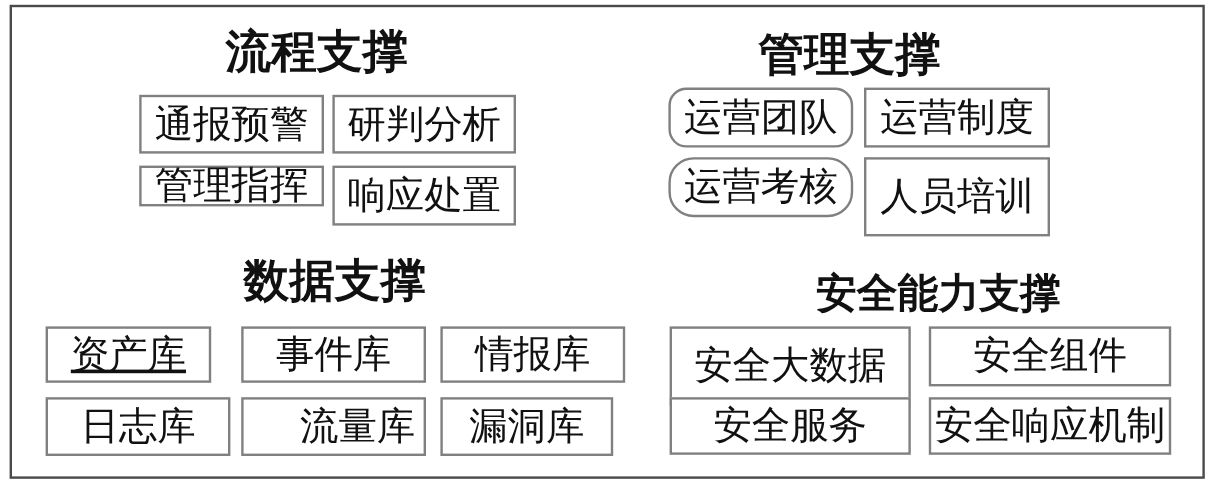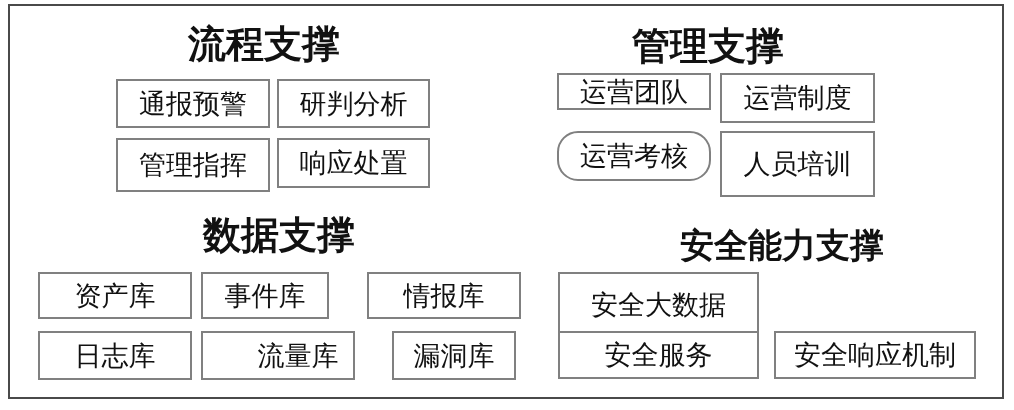--- a/index.html
+++ b/index.html
@@ -41,48 +41,49 @@
     height: 38px;
   }
   .dbox {
     position: absolute;
     box-sizing: border-box;
     border: 2px solid #808080;
     background: #ffffff;
     display: flex;
     align-items: center;
     justify-content: center;
-    font-size: 27px;
+    font-size: 32px;
     color: #111111;
     white-space: nowrap;
   }
 </style>
 </head>
 <body>
 
 <div class="canvas">
   <div class="frame"></div>
 
   <div class="section-title" style="left:166px; top:27px; width:196px;">流程支撑</div>
   <div class="dbox" style="left:116px; top:79px; width:154px; height:49px;">通报预警</div>
   <div class="dbox" style="left:277px; top:79px; width:153px; height:49px;">研判分析</div>
-  <div class="dbox" style="left:116px; top:138px; width:154px; height:54px;">管理指挥</div>
+  <div class="dbox" style="left:116px; top:138px; width:154px; height:34px;">管理指挥</div>
   <div class="dbox" style="left:277px; top:138px; width:153px; height:50px;">响应处置</div>
 
   <div class="section-title" style="left:610px; top:29px; width:196px;">管理支撑</div>
-  <div class="dbox" style="left:557px; top:73px; width:154px; height:37px;">运营团队</div>
+  <div class="dbox" style="left:557px; top:73px; width:154px; height:50px;border-radius:15px;">运营团队</div>
   <div class="dbox" style="left:720px; top:73px; width:155px; height:50px;">运营制度</div>
   <div class="dbox" style="left:557px; top:131px; width:154px; height:50px;border-radius:21px;">运营考核</div>
   <div class="dbox" style="left:720px; top:131px; width:155px; height:66px;">人员培训</div>
 
   <div class="section-title" style="left:181px; top:218px; width:196px;">数据支撑</div>
-  <div class="dbox" style="left:38px; top:272px; width:154px; height:47px;">资产库</div>
-  <div class="dbox" style="left:201px; top:272px; width:128px; height:47px;">事件库</div>
+  <div class="dbox" style="left:38px; top:272px; width:138px; height:47px;text-decoration:underline;">资产库</div>
+  <div class="dbox" style="left:201px; top:272px; width:154px; height:47px;">事件库</div>
   <div class="dbox" style="left:367px; top:272px; width:154px; height:47px;">情报库</div>
   <div class="dbox" style="left:38px; top:331px; width:154px; height:49px;">日志库</div>
   <div class="dbox" style="left:201px; top:331px; width:154px; height:49px;padding-left:40px;">流量库</div>
-  <div class="dbox" style="left:367px; top:331px; width:124px; height:49px;margin-left:25px;">漏洞库</div>
+  <div class="dbox" style="left:367px; top:331px; width:144px; height:49px;">漏洞库</div>
 
   <div class="section-title large" style="left:662px; top:227px; width:240px;">安全能力支撑</div>
   <div class="dbox" style="left:558px; top:272px; width:201px; height:66px;">安全大数据</div>
+  <div class="dbox" style="left:774px; top:272px; width:202px; height:50px;">安全组件</div>
   <div class="dbox" style="left:558px; top:331px; width:201px; height:48px;">安全服务</div>
   <div class="dbox" style="left:774px; top:331px; width:202px; height:48px;">安全响应机制</div>
 </div>
 
 </body></html>

